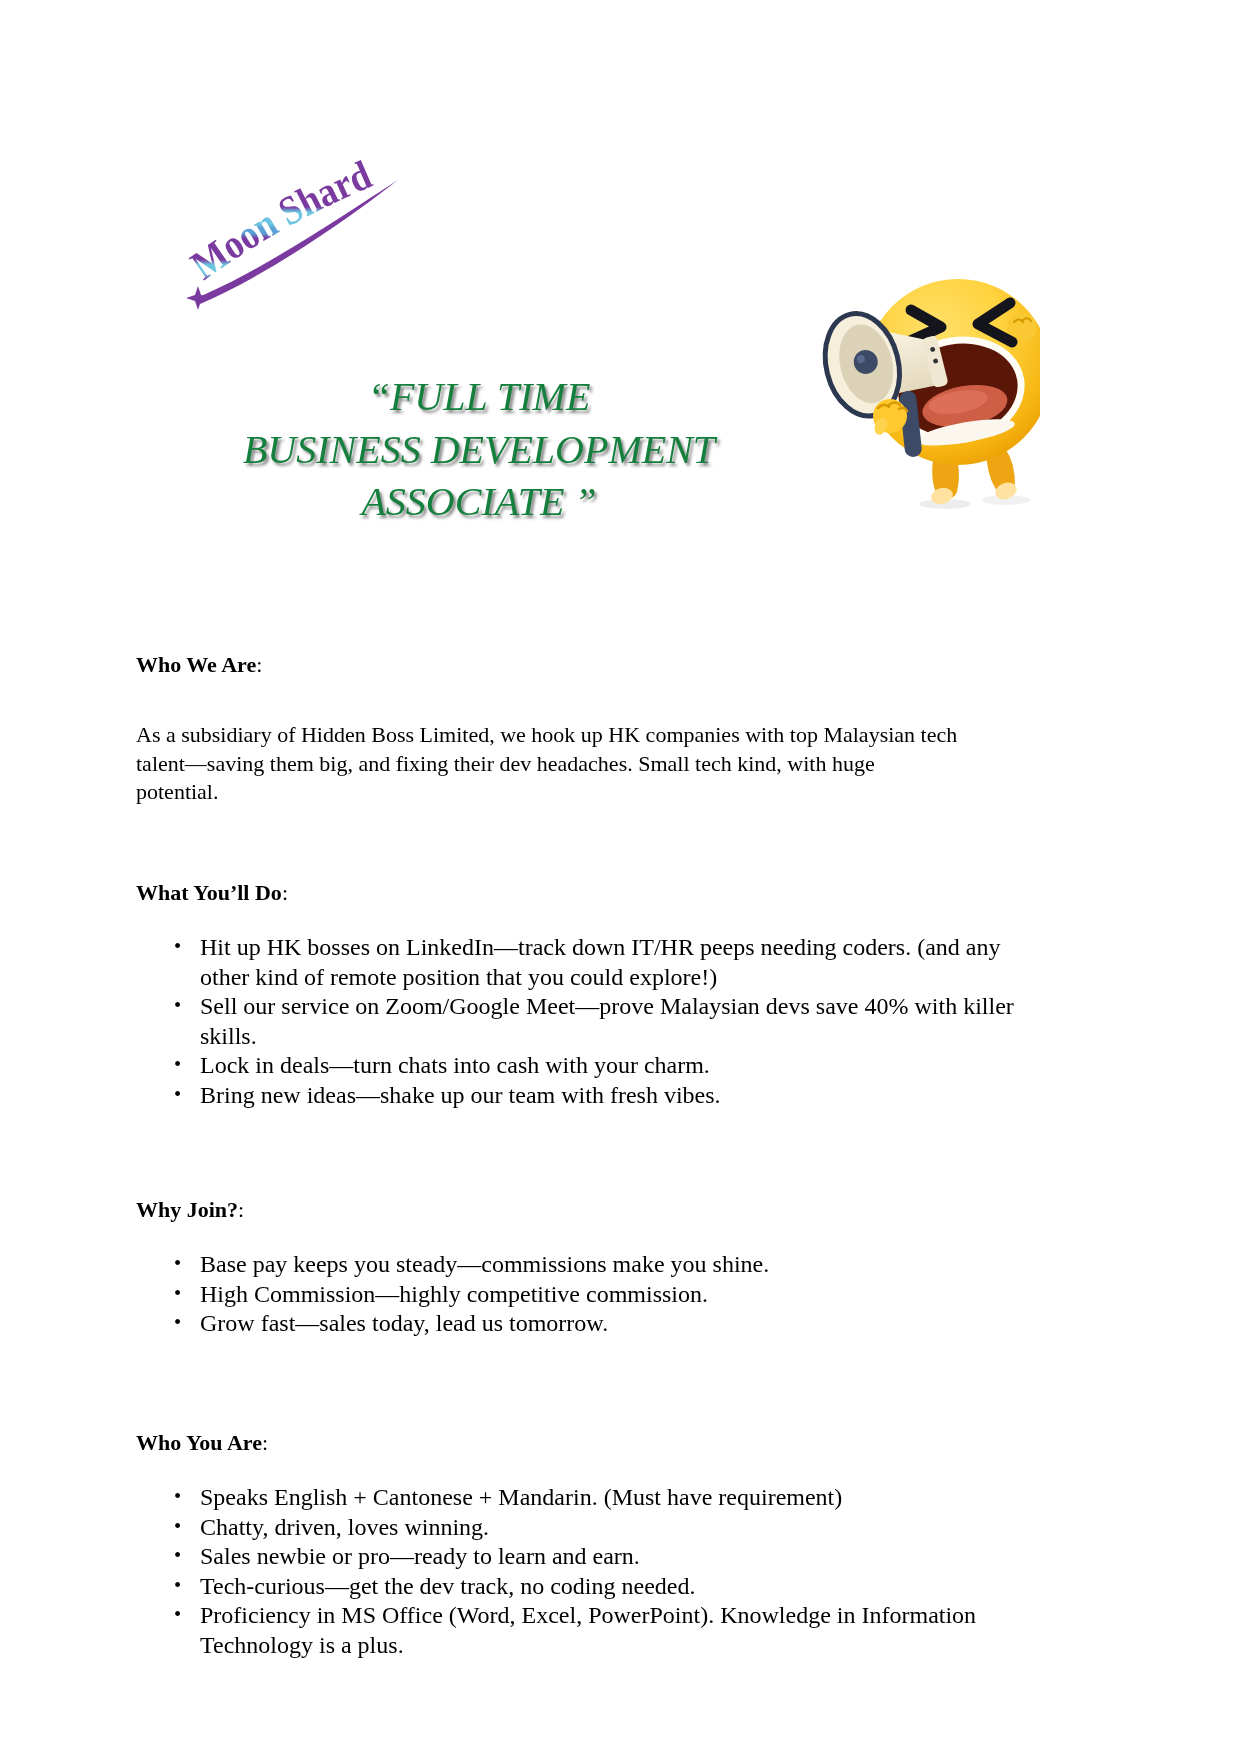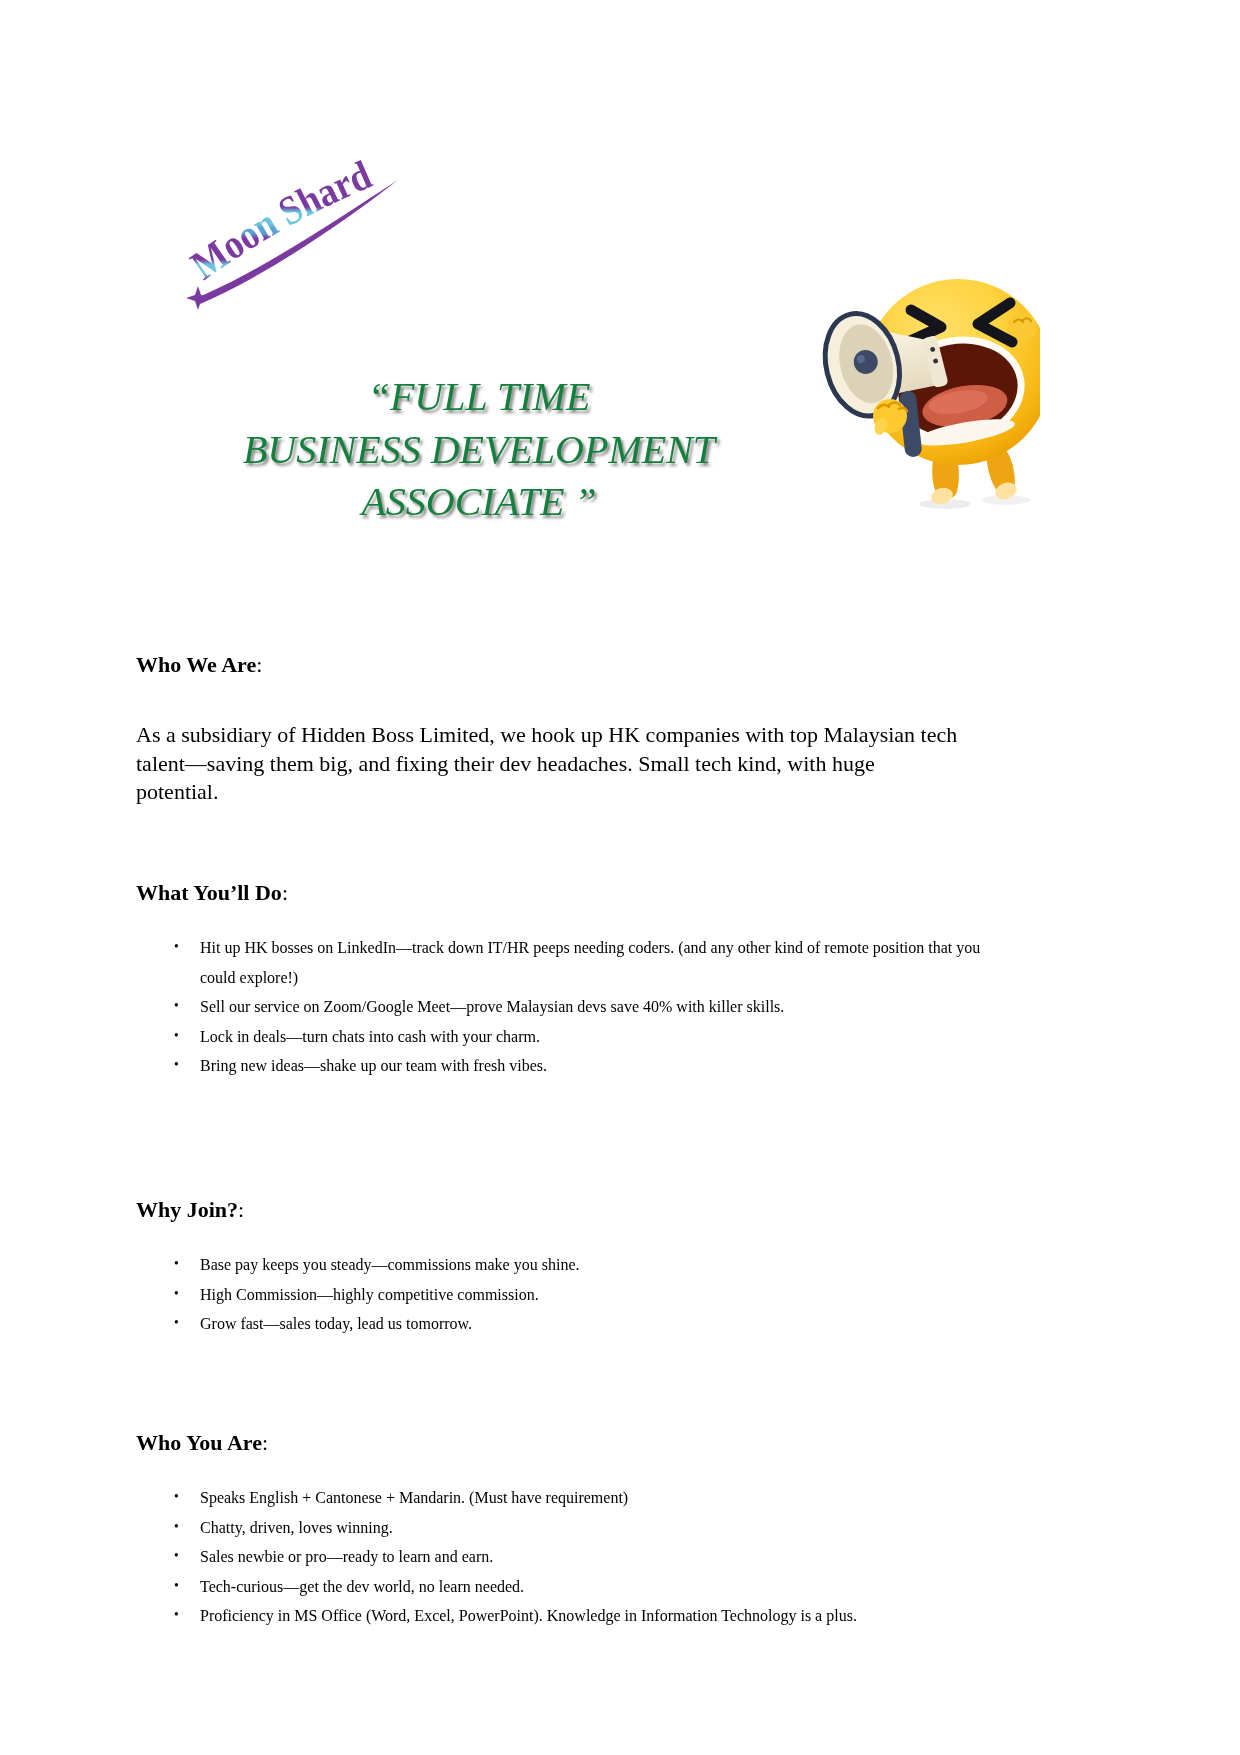--- a/index.html
+++ b/index.html
@@ -24,21 +24,21 @@
   #sec-who-we-are{top:650px;}
   #sec-what-youll-do{top:878px;}
   #sec-why-join{top:1195px;}
   #sec-who-you-are{top:1428px;}
   .sec-heading{margin:0;font-size:22px;line-height:29px;font-weight:bold;color:#000;}
   .sec-heading .colon{font-weight:normal;}
   .para{margin-top:42px;}
   .para-line{font-size:22px;line-height:28.5px;}
   ul.bullets{
     list-style:none;margin:26px 0 0 0;padding:0 0 0 36px;width:843px;
-    font-size:16px;line-height:29.5px;
+    font-size:24px;line-height:29.5px;
   }
   ul.bullets li{position:relative;padding-left:28px;}
   ul.bullets li::before{
     content:"\2022";position:absolute;left:2px;top:-1px;font-size:0.85em;
   }
 </style>
 </head>
 <body>
 
 <div class="logo">
@@ -166,16 +166,16 @@
     <li>Grow fast—sales today, lead us tomorrow.</li>
   </ul>
 </section>
 
 <section class="section" id="sec-who-you-are">
   <h2 class="sec-heading"><span>Who You Are</span><span class="colon">:</span></h2>
   <ul class="bullets">
     <li>Speaks English + Cantonese + Mandarin. (Must have requirement)</li>
     <li>Chatty, driven, loves winning.</li>
     <li>Sales newbie or pro—ready to learn and earn.</li>
-    <li>Tech-curious—get the dev world, no learn needed.</li>
+    <li>Tech-curious—get the dev track, no coding needed.</li>
     <li>Proficiency in MS Office (Word, Excel, PowerPoint). Knowledge in Information Technology is a plus.</li>
   </ul>
 </section>
 
 </body></html>

